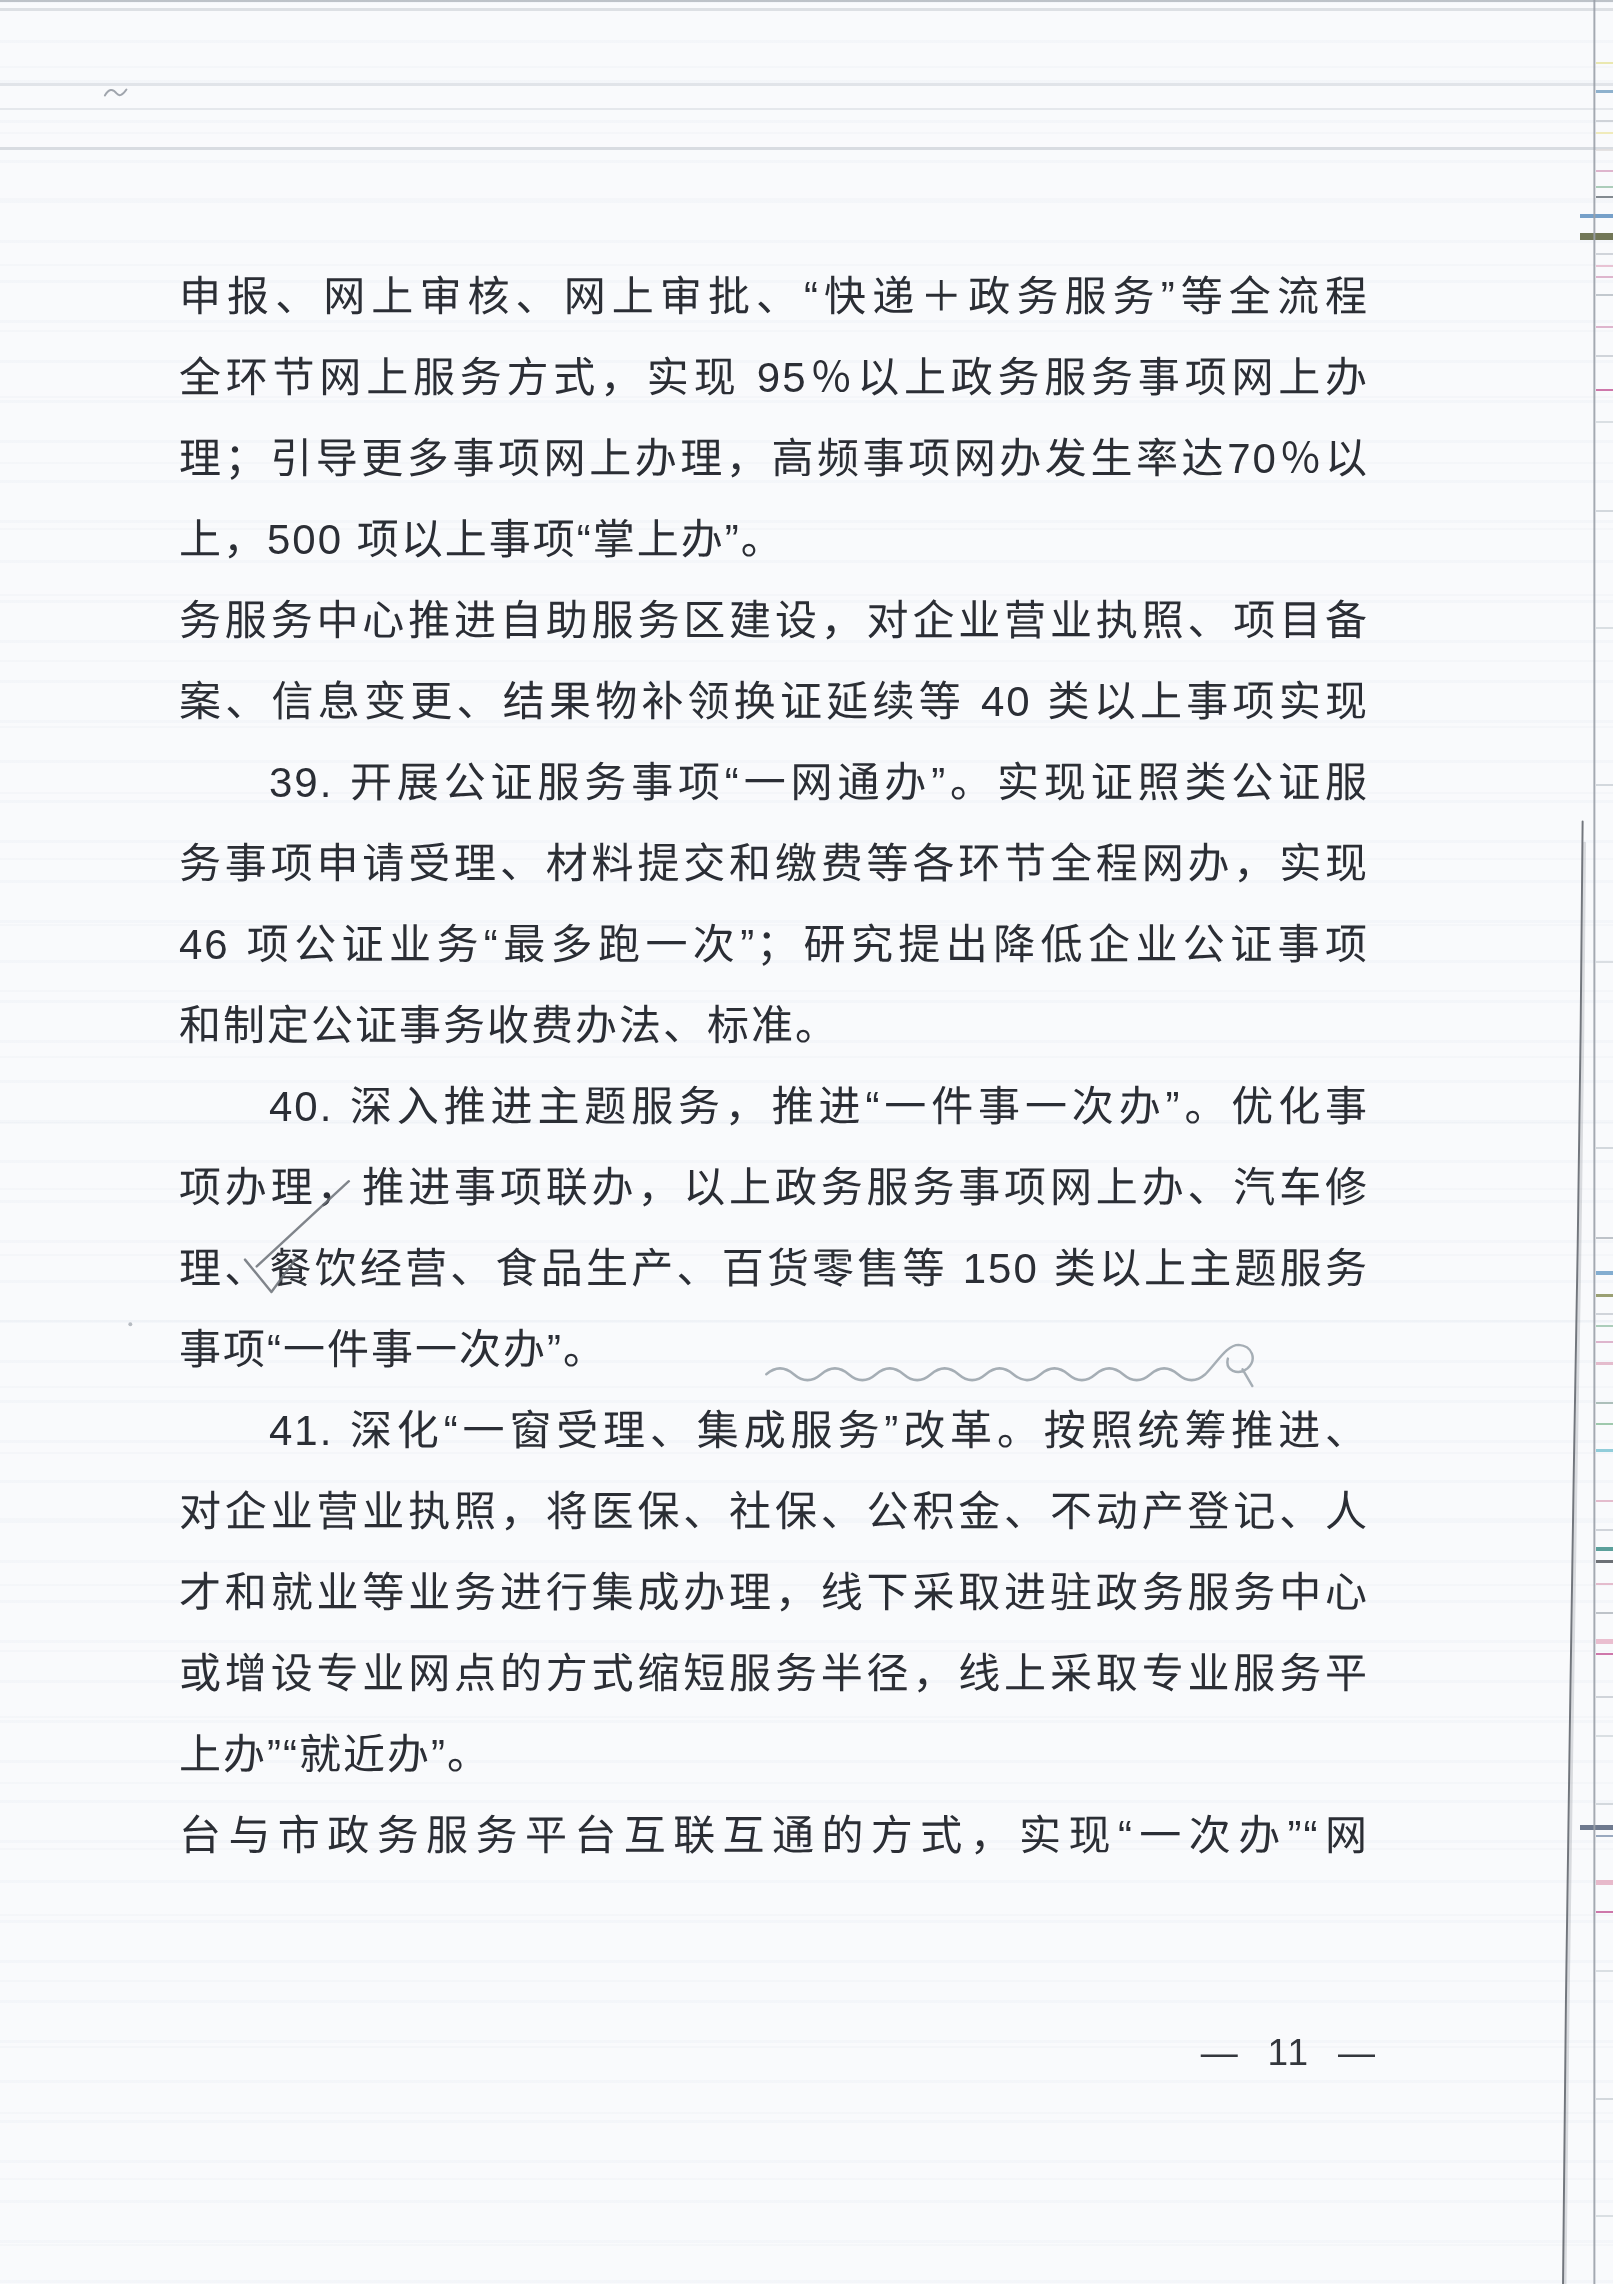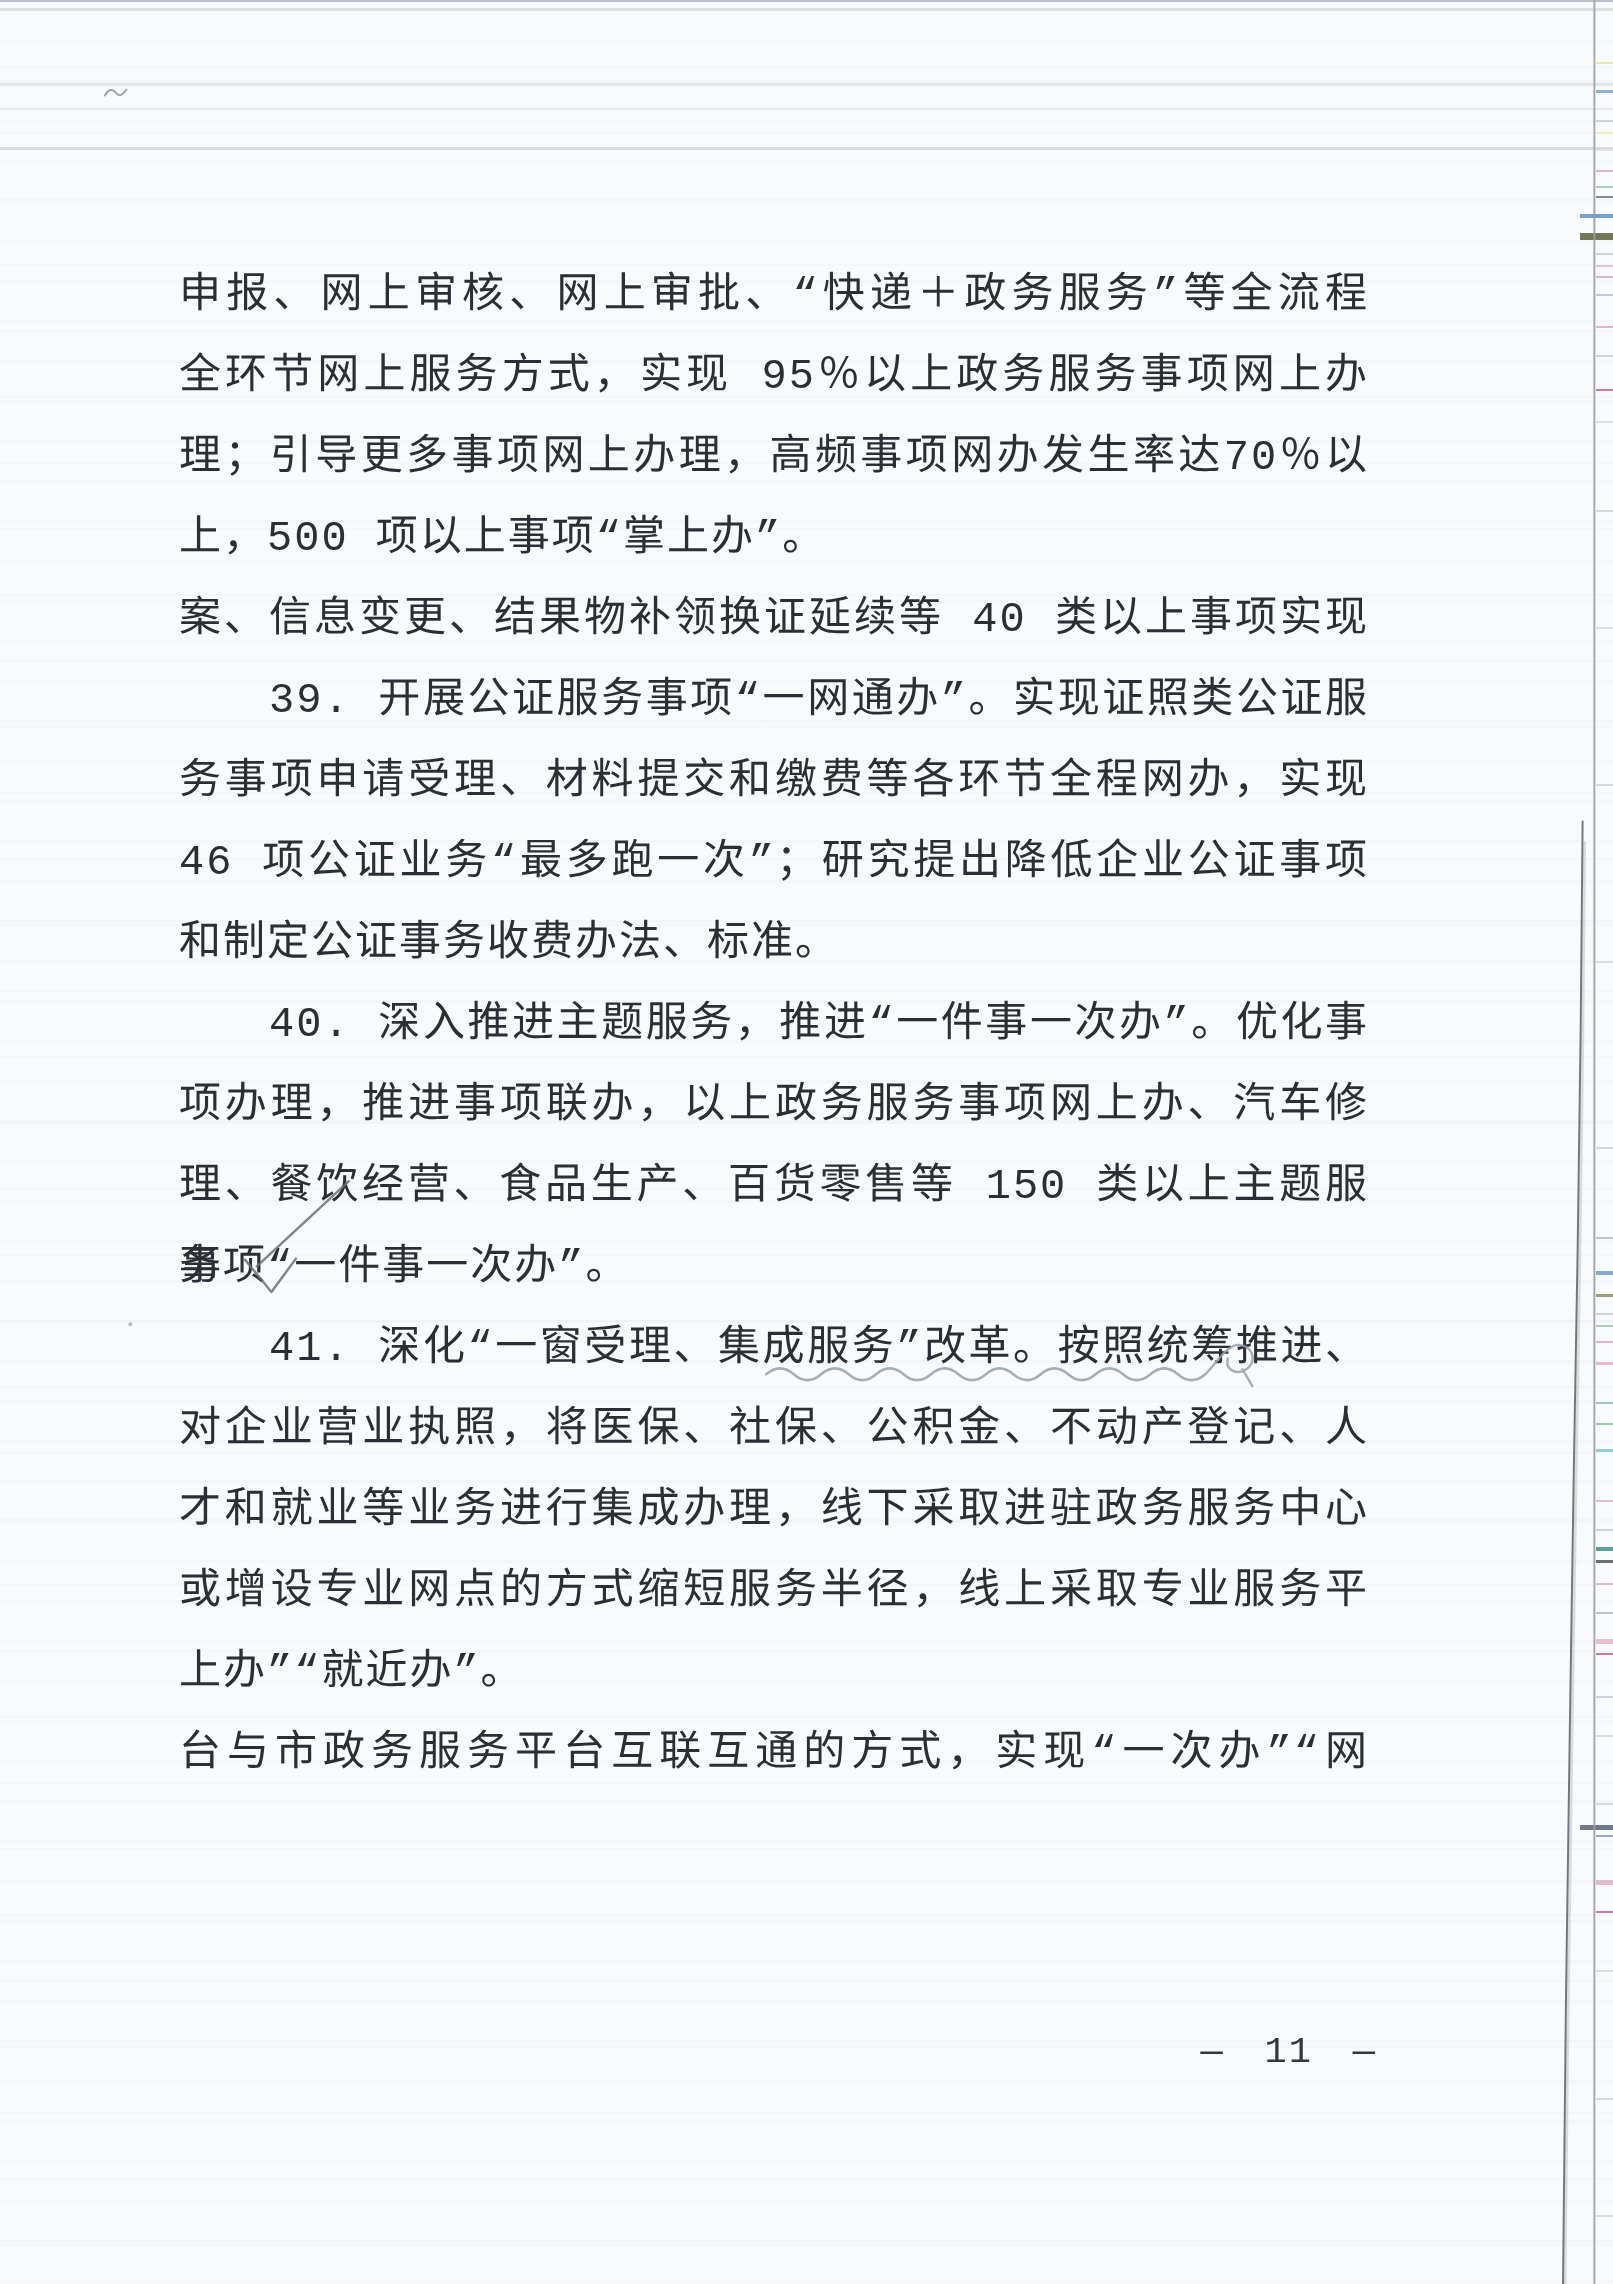--- a/index.html
+++ b/index.html
@@ -5,21 +5,21 @@
   html,body{margin:0;padding:0;background:#e8eaed;}
   .page{
     position:relative;
     width:1613px;height:2285px;
     margin:0 auto;
     overflow:hidden;
     background:
       repeating-linear-gradient(180deg, rgba(150,175,205,0.055) 0px, rgba(150,175,205,0.055) 2.9px, rgba(0,0,0,0) 2.9px, rgba(0,0,0,0) 40px),
       repeating-linear-gradient(180deg, rgba(130,150,175,0.04) 0px, rgba(130,150,175,0.04) 2px, rgba(0,0,0,0) 2px, rgba(0,0,0,0) 66px),
       #f9fafc;
-    font-family:Liberation Mono, monospace;
+    font-family:Liberation Sans, sans-serif;
   }
   .band{position:absolute;left:0;width:100%;}
   .textblock{
     position:absolute;left:179px;top:256px;width:1190px;
     color:#2b2e35;
   }
   .line{
     height:81px;line-height:81px;
     font-size:42px;letter-spacing:2px;
     text-align:justify;text-align-last:justify;
@@ -45,20 +45,21 @@
   <div class="band" style="top:7.8px;height:2.9px;background:#a8aeb6;opacity:.35;"></div>
   <div class="band" style="top:83px;height:2.9px;background:#aab2bc;opacity:.30;"></div>
   <div class="band" style="top:108px;height:2px;background:#aab2bc;opacity:.25;"></div>
   <div class="band" style="top:147px;height:2.9px;background:#9aa4b0;opacity:.35;"></div>
 
   <div class="textblock">
       <div class="line">申报、网上审核、网上审批、“快递＋政务服务”等全流程</div>
       <div class="line">全环节网上服务方式，实现 95％以上政务服务事项网上办</div>
       <div class="line">理；引导更多事项网上办理，高频事项网办发生率达70％以</div>
       <div class="line flush">上，500 项以上事项“掌上办”。</div>
+      <div class="line">务服务中心推进自助服务区建设，对企业营业执照、项目备</div>
       <div class="line">案、信息变更、结果物补领换证延续等 40 类以上事项实现</div>
       <div class="line indent">39. 开展公证服务事项“一网通办”。实现证照类公证服</div>
       <div class="line">务事项申请受理、材料提交和缴费等各环节全程网办，实现</div>
       <div class="line">46 项公证业务“最多跑一次”；研究提出降低企业公证事项</div>
       <div class="line flush">和制定公证事务收费办法、标准。</div>
       <div class="line indent">40. 深入推进主题服务，推进“一件事一次办”。优化事</div>
       <div class="line">项办理，推进事项联办，以上政务服务事项网上办、汽车修</div>
       <div class="line">理、餐饮经营、食品生产、百货零售等 150 类以上主题服务</div>
       <div class="line flush">事项“一件事一次办”。</div>
       <div class="line indent">41. 深化“一窗受理、集成服务”改革。按照统筹推进、</div>

